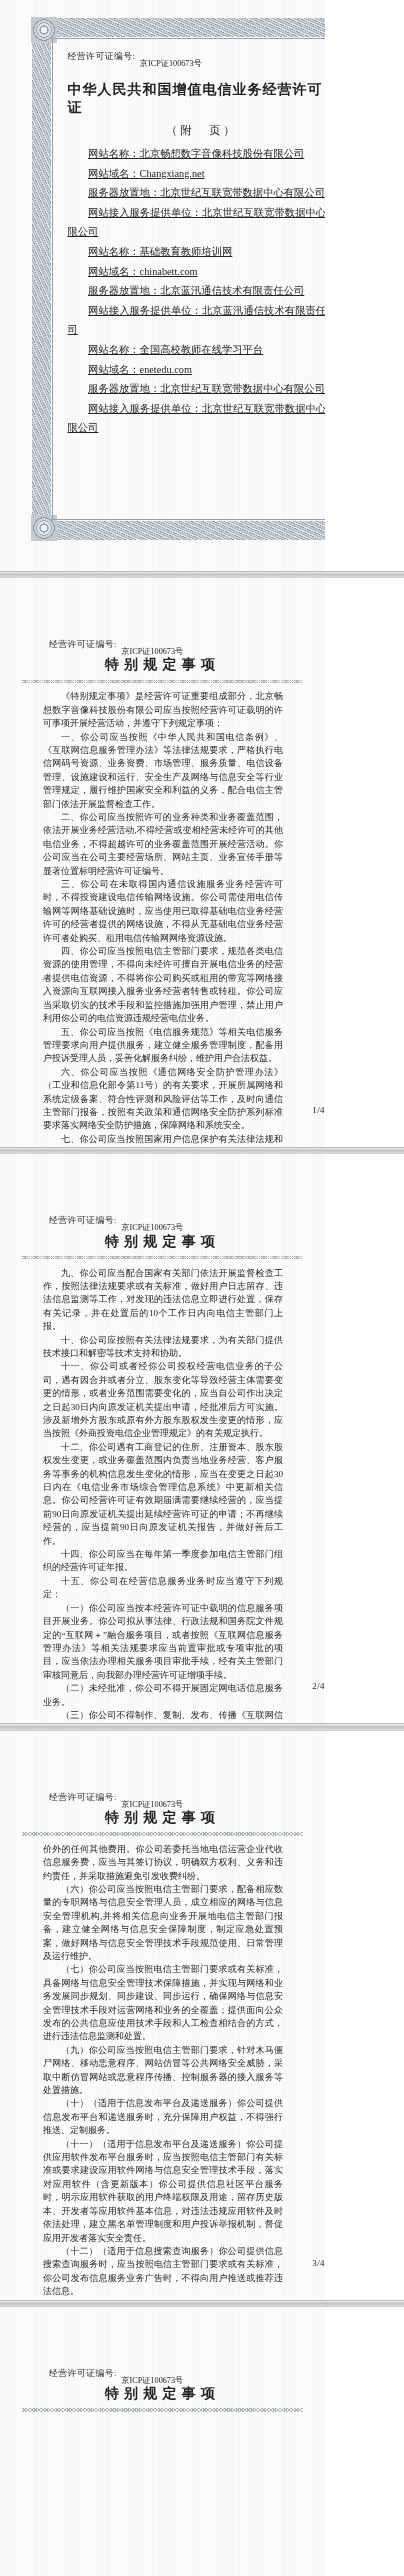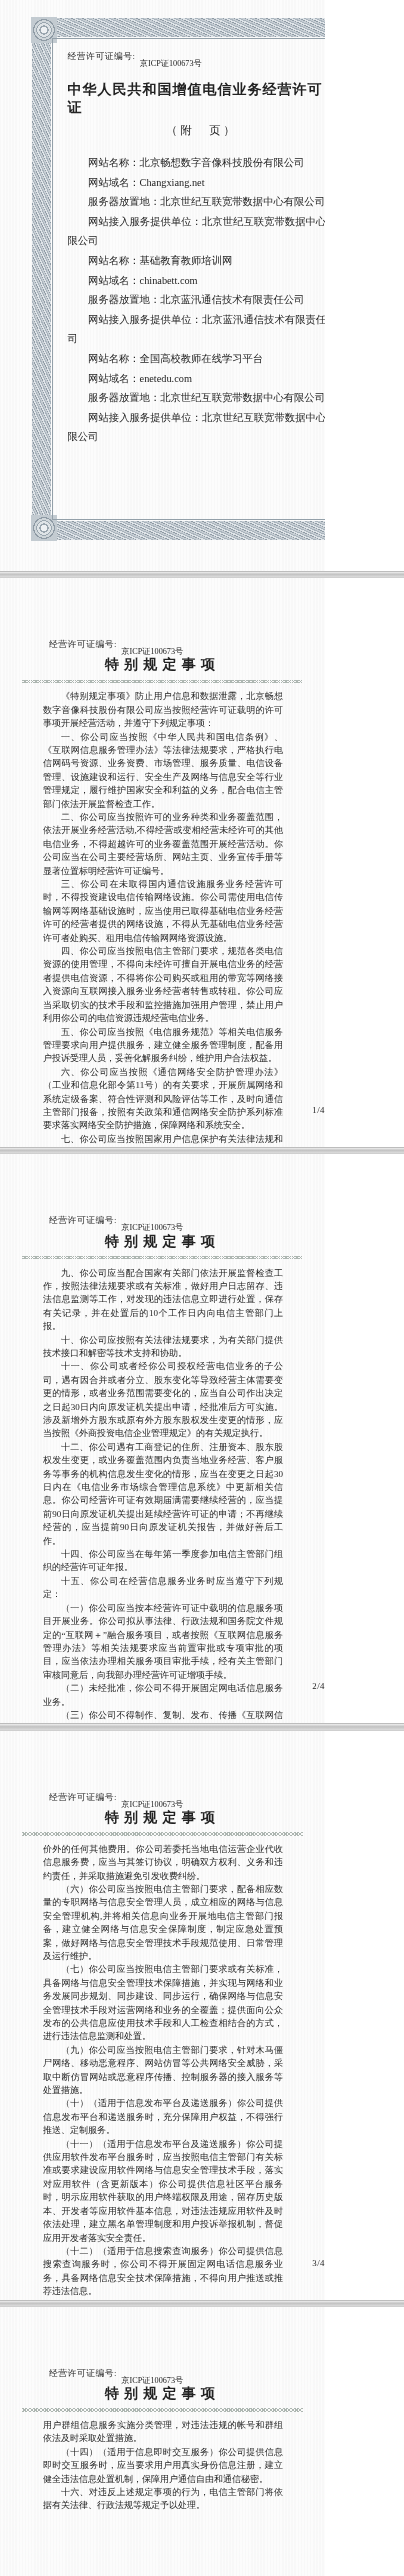--- a/index.html
+++ b/index.html
@@ -18,21 +18,21 @@
         background:radial-gradient(circle at 50% 50%,#eef1f3 0 3.1px,#9aa6af 3.1px 4.6px,#dfe4e7 4.6px 6.7px,#9aa6af 6.7px 7.7px,#cfd6da 7.7px 9.8px,#8f9ba5 9.8px 10.8px,#c3cbd1 10.8px 26px);}
   .corner.tl{left:-19.6px;top:-19.6px;} .corner.tr{right:-19.6px;top:-19.6px;}
   .corner.bl{left:-19.6px;bottom:-19.6px;} .corner.br{right:-19.6px;bottom:-19.6px;}
   .cert-content{position:absolute;inset:0;padding:14.4px 16.5px;box-sizing:border-box;}
   .lic-row{font-size:8.8px;}
   .lic-label{letter-spacing:0.5px;}
   .lic-value{display:inline-block;transform:translate(2.1px,6.7px);font-size:8.2px;}
   .cert-title{margin-top:17.5px;text-align:left;font-size:14px;font-weight:bold;letter-spacing:1px;}
   .cert-subtitle{margin-top:6.2px;text-align:center;font-size:11.3px;font-weight:normal;letter-spacing:3.1px;}
   .cert-intro{margin-top:35px;font-size:10.3px;line-height:19.6px;text-indent:2em;text-align:justify;}
-  .entries{margin-top:15px;}
+  .entries{margin-top:6px;text-decoration:underline;}
   .entry{font-size:10.3px;line-height:19.6px;text-indent:2em;text-align:justify;}
   
   .prov{height:569px;}
   .prov-head{padding:61px 0 0 49px;font-size:8.8px;}
   .prov-title{margin-top:5.2px;text-align:center;font-size:14px;font-weight:bold;letter-spacing:5.2px;}
   .zigzag{margin:5.2px auto 0 auto;width:281px;height:3.6px;opacity:.75;
         background:repeating-linear-gradient(135deg,#94a09a 0 1px,rgba(0,0,0,0) 1px 2.6px),
                    repeating-linear-gradient(45deg,#94a09a 0 1px,rgba(0,0,0,0) 1px 2.6px);}
   .prov-body{margin:7.2px 42px 0 43px;font-size:9px;line-height:13.4px;text-align:justify;}
   .prov-body p{margin:0;text-indent:2em;}
@@ -79,21 +79,21 @@
   <div id="prov-host">
   <div class="page-sep"></div>
   <div class="page prov">
     <div class="prov-head">
       <span class="lic-label">经营许可证编号:</span>
       <span class="lic-value">京ICP证100673号</span>
     </div>
     <div class="prov-title">特别规定事项</div>
     <div class="zigzag"></div>
     <div class="prov-body">
-          <p>《特别规定事项》防止用户信息和数据泄露，北京畅想数字音像科技股份有限公司应当按照经营许可证载明的许可事项开展经营活动，并遵守下列规定事项：</p>
+          <p>《特别规定事项》是经营许可证重要组成部分，北京畅想数字音像科技股份有限公司应当按照经营许可证载明的许可事项开展经营活动，并遵守下列规定事项：</p>
           <p>一、你公司应当按照《中华人民共和国电信条例》、《互联网信息服务管理办法》等法律法规要求，严格执行电信网码号资源、业务资费、市场管理、服务质量、电信设备管理、设施建设和运行、安全生产及网络与信息安全等行业管理规定，履行维护国家安全和利益的义务，配合电信主管部门依法开展监督检查工作。</p>
           <p>二、你公司应当按照许可的业务种类和业务覆盖范围，依法开展业务经营活动,不得经营或变相经营未经许可的其他电信业务，不得超越许可的业务覆盖范围开展经营活动。你公司应当在公司主要经营场所、网站主页、业务宣传手册等显著位置标明经营许可证编号。</p>
           <p>三、你公司在未取得国内通信设施服务业务经营许可时，不得投资建设电信传输网络设施。你公司需使用电信传输网等网络基础设施时，应当使用已取得基础电信业务经营许可的经营者提供的网络设施，不得从无基础电信业务经营许可者处购买、租用电信传输网网络资源设施。</p>
           <p>四、你公司应当按照电信主管部门要求，规范各类电信资源的使用管理，不得向未经许可擅自开展电信业务的经营者提供电信资源，不得将你公司购买或租用的带宽等网络接入资源向互联网接入服务业务经营者转售或转租。你公司应当采取切实的技术手段和监控措施加强用户管理，禁止用户利用你公司的电信资源违规经营电信业务。</p>
           <p>五、你公司应当按照《电信服务规范》等相关电信服务管理要求向用户提供服务，建立健全服务管理制度，配备用户投诉受理人员，妥善化解服务纠纷，维护用户合法权益。</p>
           <p>六、你公司应当按照《通信网络安全防护管理办法》（工业和信息化部令第11号）的有关要求，开展所属网络和系统定级备案、符合性评测和风险评估等工作，及时向通信主管部门报备，按照有关政策和通信网络安全防护系列标准要求落实网络安全防护措施，保障网络和系统安全。</p>
           <p>七、你公司应当按照国家用户信息保护有关法律法规和《电信和互联网用户个人信息保护规定》（工业和信息化部令第24号）要求，开展用户信息保护工作，落实企业网络与信息安全主体责任，完善管理制度和技术手段，规范用户信息和网络数据采集、传输、存储、使用和销毁等行为，加强数据访问权限管理，防止用户信息和数据泄露。</p>
           <p>八、你公司应当按照电信主管部门要求，在发生大规模用户个人信息泄露事件、影响众多用户的服务中断事件等重大网络安全事件时，立即采取应急措施，控制影响范围，消除事件危害，并第一时间向电信主管部门报告，根据电信主管部门要求采取应急处置措施。</p>
         </div>
     <div class="page-num">1/4</div>
@@ -131,37 +131,32 @@
     </div>
     <div class="prov-title">特别规定事项</div>
     <div class="zigzag"></div>
     <div class="prov-body">
           <p class="cont">价外的任何其他费用。你公司若委托当地电信运营企业代收信息服务费，应当与其签订协议，明确双方权利、义务和违约责任，并采取措施避免引发收费纠纷。</p>
           <p>（六）你公司应当按照电信主管部门要求，配备相应数量的专职网络与信息安全管理人员，成立相应的网络与信息安全管理机构,并将相关信息向业务开展地电信主管部门报备，建立健全网络与信息安全保障制度，制定应急处置预案，做好网络与信息安全管理技术手段规范使用、日常管理及运行维护。</p>
           <p>（七）你公司应当按照电信主管部门要求或有关标准，具备网络与信息安全管理技术保障措施，并实现与网络和业务发展同步规划、同步建设、同步运行，确保网络与信息安全管理技术手段对运营网络和业务的全覆盖；提供面向公众发布的公共信息应使用技术手段和人工检查相结合的方式，进行违法信息监测和处置。</p>
           <p>（九）你公司应当按照电信主管部门要求，针对木马僵尸网络、移动恶意程序、网站仿冒等公共网络安全威胁，采取中断仿冒网站或恶意程序传播、控制服务器的接入服务等处置措施。</p>
           <p>（十）（适用于信息发布平台及递送服务）你公司提供信息发布平台和递送服务时，充分保障用户权益，不得强行推送、定制服务。</p>
           <p>（十一）（适用于信息发布平台及递送服务）你公司提供应用软件发布平台服务时，应当按照电信主管部门有关标准或要求建设应用软件网络与信息安全管理技术手段，落实对应用软件（含更新版本）你公司提供信息社区平台服务时，明示应用软件获取的用户终端权限及用途，留存历史版本、开发者等应用软件基本信息，对违法违规应用软件及时依法处理，建立黑名单管理制度和用户投诉举报机制，督促应用开发者落实安全责任。</p>
-          <p>（十二）（适用于信息搜索查询服务）你公司提供信息搜索查询服务时，你公司不得开展固定网电话信息服务业务，具备网络信息安全技术保障措施，不得向用户推送或推荐违法信息。</p>
+          <p>（十二）（适用于信息搜索查询服务）你公司提供信息搜索查询服务时，应当按照电信主管部门要求或有关标准，你公司发布信息服务业务广告时，不得向用户推送或推荐违法信息。</p>
           <p>（十三）（适用于信息社区平台服务）你公司提供信息社区平台服务时，对公众帐号和</p>
         </div>
     <div class="page-num">3/4</div>
   </div>
 
   <div class="page-sep"></div>
   <div class="page prov">
     <div class="prov-head">
       <span class="lic-label">经营许可证编号:</span>
       <span class="lic-value">京ICP证100673号</span>
     </div>
     <div class="prov-title">特别规定事项</div>
     <div class="zigzag"></div>
-    <div class="prov-body">
-          <p class="cont">用户群组信息服务实施分类管理，对违法违规的帐号和群组依法及时采取处置措施。</p>
-          <p>（十四）（适用于信息即时交互服务）你公司提供信息即时交互服务时，应当要求用户用真实身份信息注册，建立健全违法信息处置机制，保障用户通信自由和通信秘密。</p>
-          <p>十六、对违反上述规定事项的行为，电信主管部门将依据有关法律、行政法规等规定予以处理。</p>
-        </div>
 
   </div>
 </div>
 
 </div>
 
 
 </body></html>

